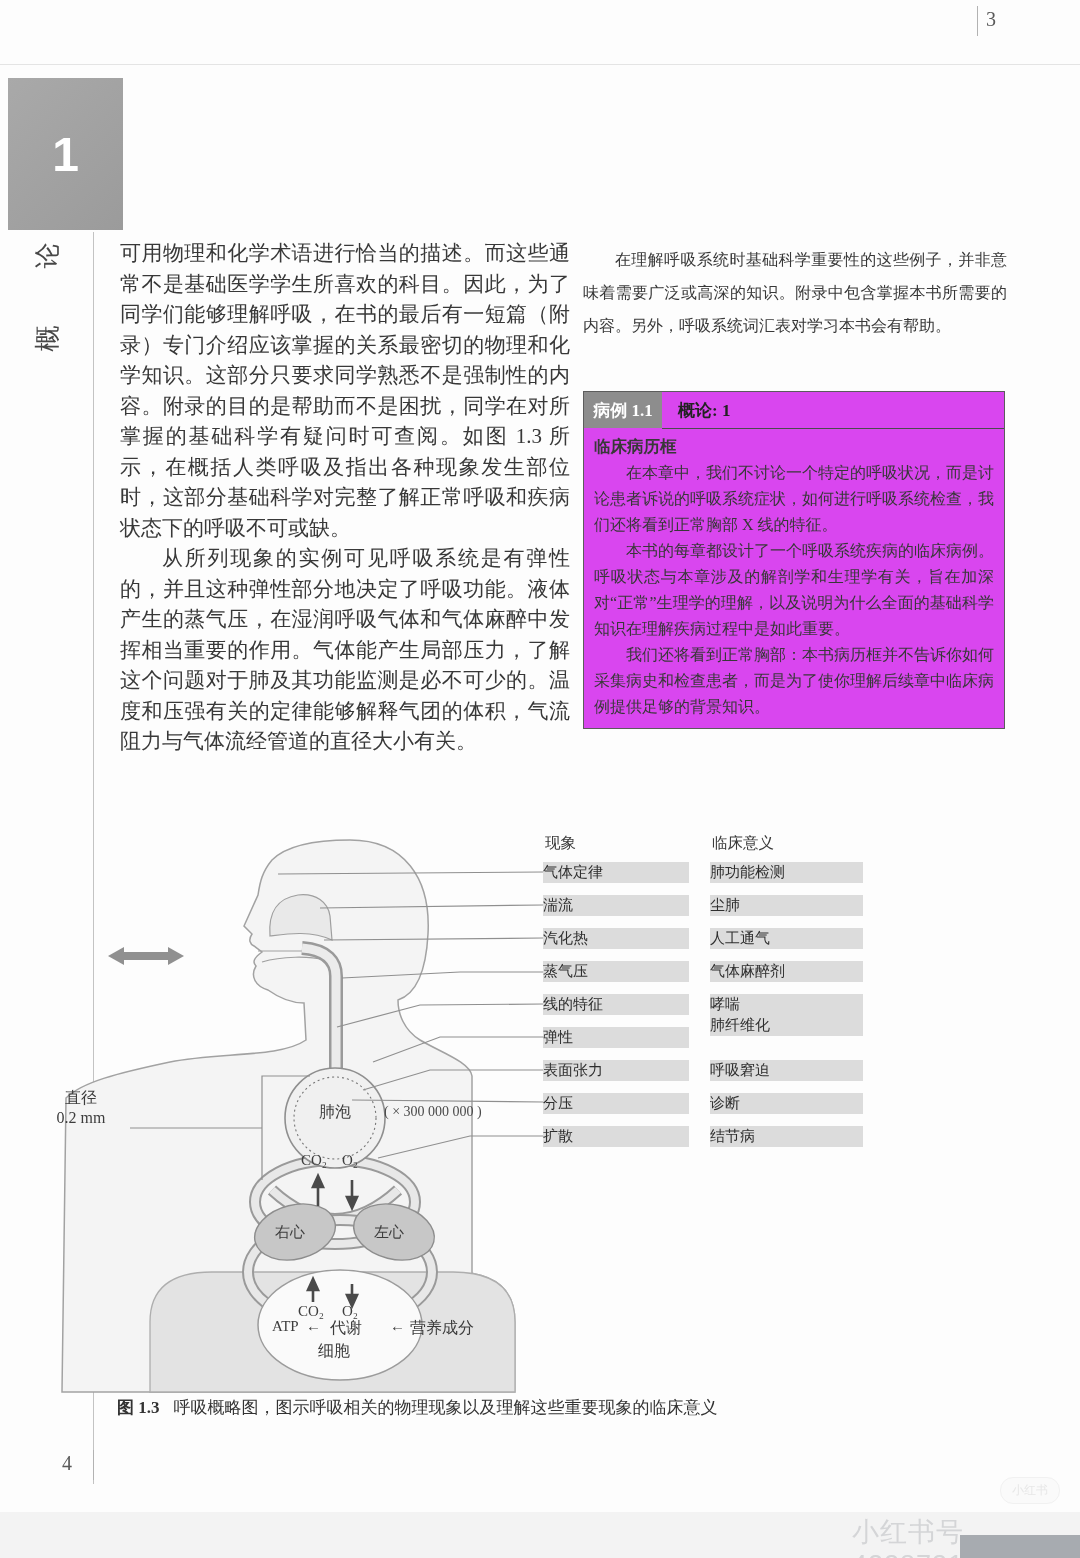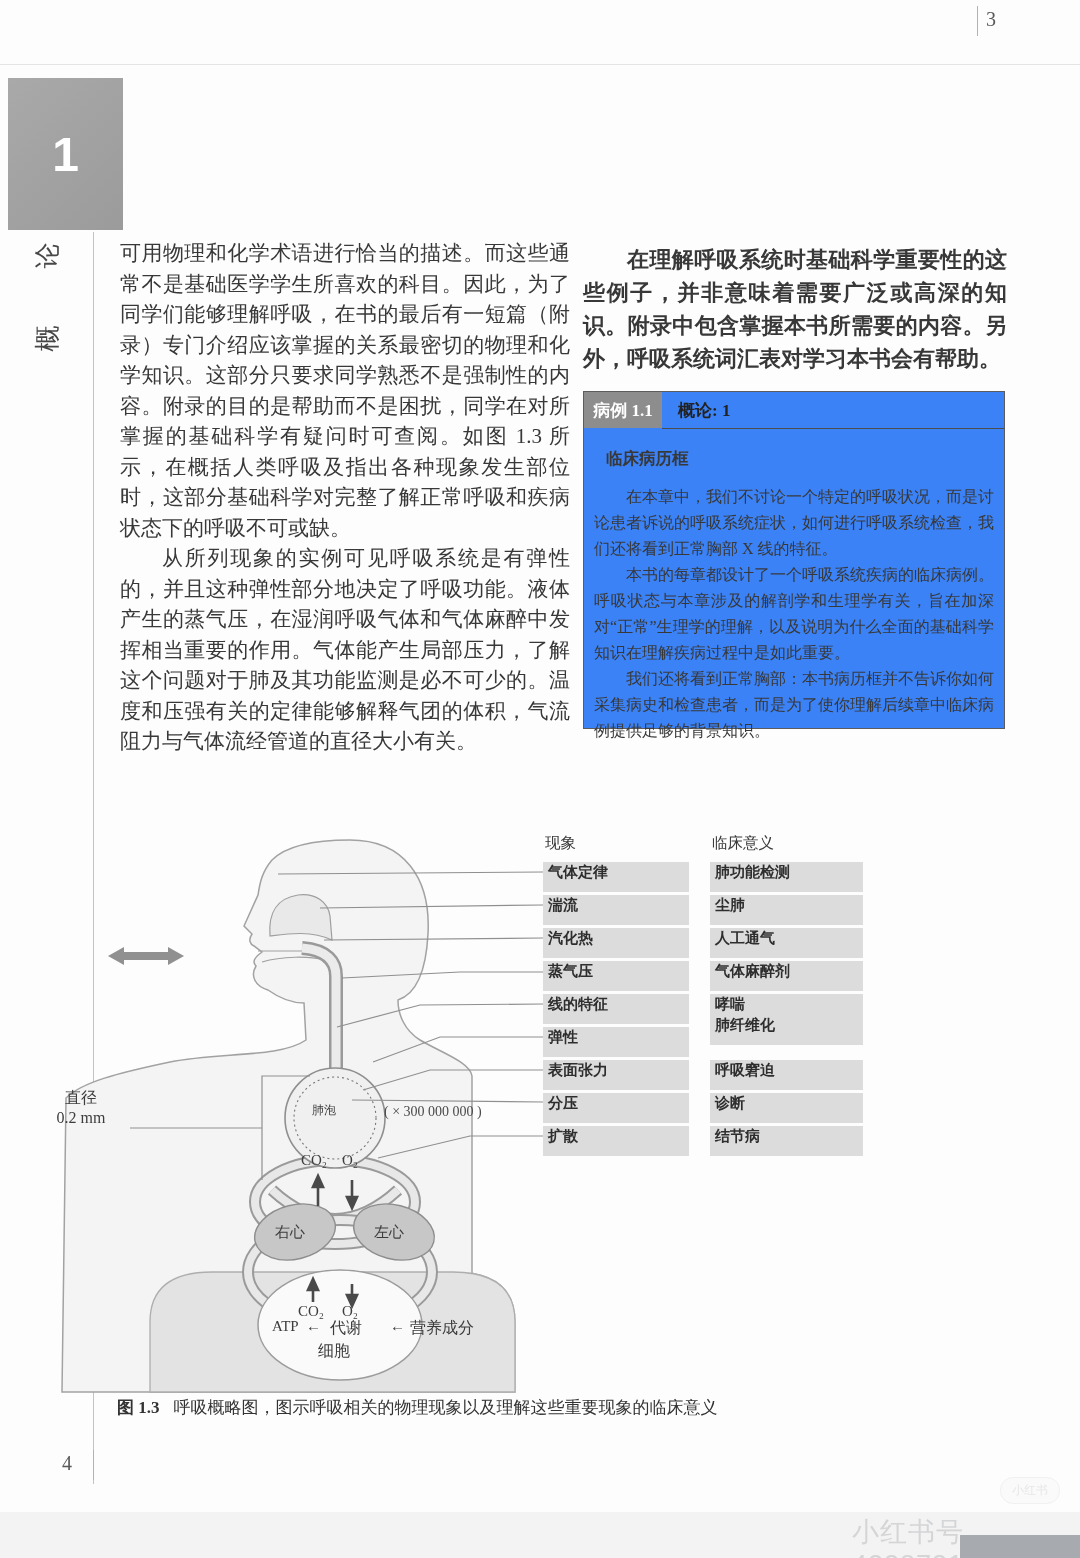--- a/index.html
+++ b/index.html
@@ -17,44 +17,44 @@
     background:linear-gradient(135deg,#a9a9a9,#9b9b9b);
     display:flex;align-items:center;justify-content:center;
   }
   .chapter-tab span{color:#fff;font-size:48px;font-weight:bold;font-family:"Liberation Sans",sans-serif;}
   .side-label{position:absolute;left:28px;top:238px;width:38px;text-align:center;}
   .side-label span{display:block;transform:rotate(-90deg);font-size:26px;color:#474747;margin-bottom:48px;}
   .body-col{position:absolute;text-align:justify;}
   .body-col p{margin:0;}
   .indent{text-indent:2em;}
   #left-col{left:120px;top:238px;width:450px;font-size:21px;line-height:30.5px;}
-  #right-col{left:583px;top:243px;width:424px;font-size:22px;line-height:33px;font-weight:bold;}
+  #right-col{left:583px;top:243px;width:424px;font-size:16px;line-height:33px;}
   
   .case-box{
     position:absolute;left:583px;top:391px;width:422px;height:338px;
-    border:1.5px solid #5c5c5c;background:#3b82f6;box-sizing:border-box;
+    border:1.5px solid #5c5c5c;background:#d946ef;box-sizing:border-box;
   }
   .case-tag{
     position:absolute;left:0;top:0;width:78px;height:36px;background:#8d8d8d;
     color:#fff;font-size:17px;font-weight:bold;display:flex;align-items:center;justify-content:center;
   }
   .case-sec{
     position:absolute;left:78px;top:0;right:0;height:36px;
     border-bottom:1.5px solid #4c4c4c;display:flex;align-items:center;
     font-size:17px;font-weight:bold;color:#222;padding-left:16px;
   }
   .case-body{position:absolute;left:10px;right:10px;top:42px;font-size:16px;line-height:26px;text-align:justify;}
-  .case-body h4{margin:12px;font-size:16.5px;}
+  .case-body h4{margin:0;font-size:16.5px;}
   .case-body p{margin:0;text-indent:2em;}
   
   .fig-label{position:absolute;font-size:15px;color:#3c3c3c;z-index:3;}
   .col-header{position:absolute;font-size:15.5px;color:#3a3a3a;z-index:3;}
   .ph-bar,.cl-bar{
-    position:absolute;height:30px;background:#dcdcdc;font-size:15px;line-height:21px;
-    padding-left:5px;box-sizing:border-box;color:#2e2e2e;z-index:2;font-weight:bold;
+    position:absolute;height:21px;background:#dcdcdc;font-size:15px;line-height:21px;
+    box-sizing:border-box;color:#2e2e2e;z-index:2;
   }
   .ph-bar{left:543px;width:146px;}
   .cl-bar{left:710px;width:153px;}
   .caption{position:absolute;left:117px;top:1396px;width:820px;font-size:17px;color:#333;}
   .caption b{margin-right:14px;}
   svg.diagram{position:absolute;left:0;top:0;z-index:1;}
   
   .wm-band{position:absolute;left:0;top:1512px;width:100%;height:46px;background:#f3f3f3;}
   .wm-text{position:absolute;left:852px;top:1514px;font-size:27px;color:rgba(185,188,192,0.55);
     font-family:"Liberation Sans",sans-serif;letter-spacing:1px;z-index:4;}
@@ -199,21 +199,21 @@
   <div class="cl-bar" style="top:1060px">呼吸窘迫</div>
   <div class="ph-bar" style="top:1093px">分压</div>
   <div class="cl-bar" style="top:1093px">诊断</div>
   <div class="ph-bar" style="top:1126px">扩散</div>
   <div class="cl-bar" style="top:1126px">结节病</div>
 
   <div class="fig-label" style="left:36px;top:1088px;width:90px;text-align:center;font-size:16px">
     <div>直径</div>
     <div>0.2 mm</div>
   </div>
-  <div class="fig-label" style="left:312px;top:1102px;width:46px;text-align:left;font-size:12px">肺泡</div>
+  <div class="fig-label" style="left:312px;top:1102px;width:46px;text-align:center;font-size:16px">肺泡</div>
   <div class="fig-label" style="left:384px;top:1104px;font-size:14px;color:#4a4a4a">( × 300 000 000 )</div>
   <div class="fig-label" style="left:301px;top:1152px">CO₂</div>
   <div class="fig-label" style="left:342px;top:1152px">O₂</div>
   <div class="fig-label" style="left:275px;top:1223px;font-size:15px">右心</div>
   <div class="fig-label" style="left:374px;top:1223px;font-size:15px">左心</div>
   <div class="fig-label" style="left:298px;top:1303px">CO₂</div>
   <div class="fig-label" style="left:342px;top:1303px">O₂</div>
   <div class="fig-label" style="left:272px;top:1318px">ATP</div>
   <div class="fig-label" style="left:306px;top:1318px">←</div>
   <div class="fig-label" style="left:330px;top:1318px;font-size:16px">代谢</div>

